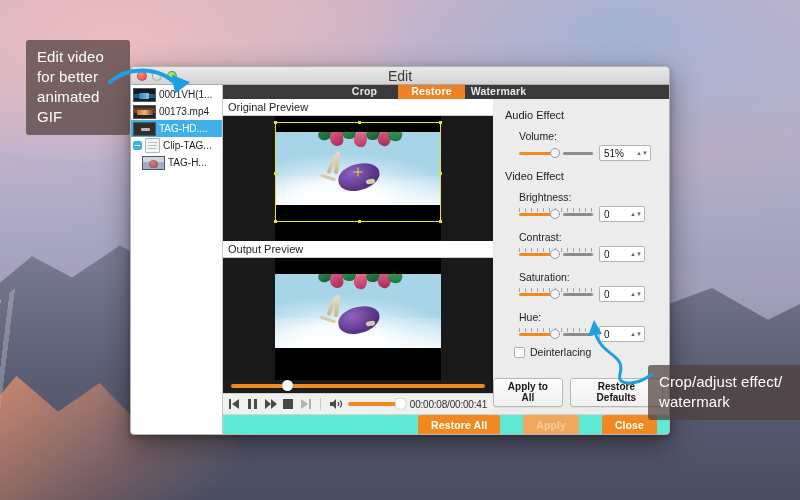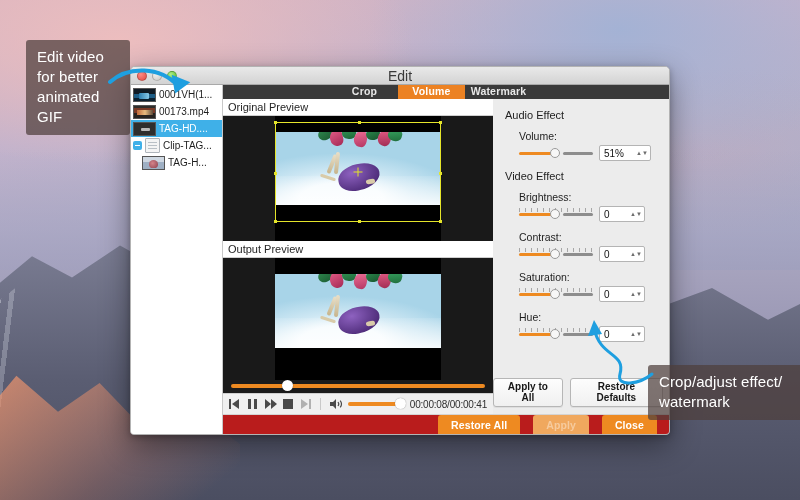--- a/index.html
+++ b/index.html
@@ -241,22 +241,22 @@
   .panel-actions {
     position:absolute; right:6px; bottom:7px; display:flex; gap:7px;
   }
   .gbtn {
     background:linear-gradient(180deg,#fdfdfd,#f0f0f0);
     border:1px solid #b6b6b6; border-radius:3px;
     font-size:10px; color:#171717; padding:2px 7px 3px 7px; font-weight:bold;
     box-shadow:0 1px 0 rgba(0,0,0,.06);
   }
   .footerbar {
-    height:31px; background:#b91c1c; border-top:1px solid #d4d4d4;
-    display:flex; align-items:center; justify-content:flex-end; gap:13px; padding-right:12px;
+    height:31px; background:#5eead4; border-top:1px solid #d4d4d4;
+    display:flex; align-items:center; justify-content:flex-end; gap:23px; padding-right:12px;
   }
   .obtn {
     background:#ee8a21; color:#fff; border:none; border-radius:3px;
     font-size:10.5px; font-weight:bold; padding:4px 13px 5px 13px; letter-spacing:.1px;
   }
   .obtn.disabled { background:#f0a85e; color:#f6cb9e; }
 </style>
 </head>
 <body>
 
@@ -309,21 +309,21 @@
       </div>
     </div>
 
     <div class="maincol">
 
       <div class="tabbar">
         <div class="tab">
           <span>Crop</span>
         </div>
         <div class="tab active">
-          <span>Volume</span>
+          <span>Restore</span>
         </div>
         <div class="tab">
           <span>Watermark</span>
         </div>
       </div>
 
       <div class="content">
 
         <div class="previewcol">
 
@@ -503,20 +503,24 @@
                 <div class="sl-left"></div>
                 <div class="sl-right"></div>
                 <div class="sl-knob"></div>
             </div>
             <div class="spin">
               <span class="val">0</span>
               <span class="arrows">▲▼</span>
             </div>
           </div>
 
+          <div class="checkrow">
+            <div class="checkbox"></div>
+            <span class="check-label">Deinterlacing</span>
+          </div>
 
           <div class="panel-actions">
             <button class="gbtn">Apply to All</button>
             <button class="gbtn">Restore Defaults</button>
           </div>
         </div>
       </div>
 
       <div class="footerbar">
         <button class="obtn">Restore All</button>

